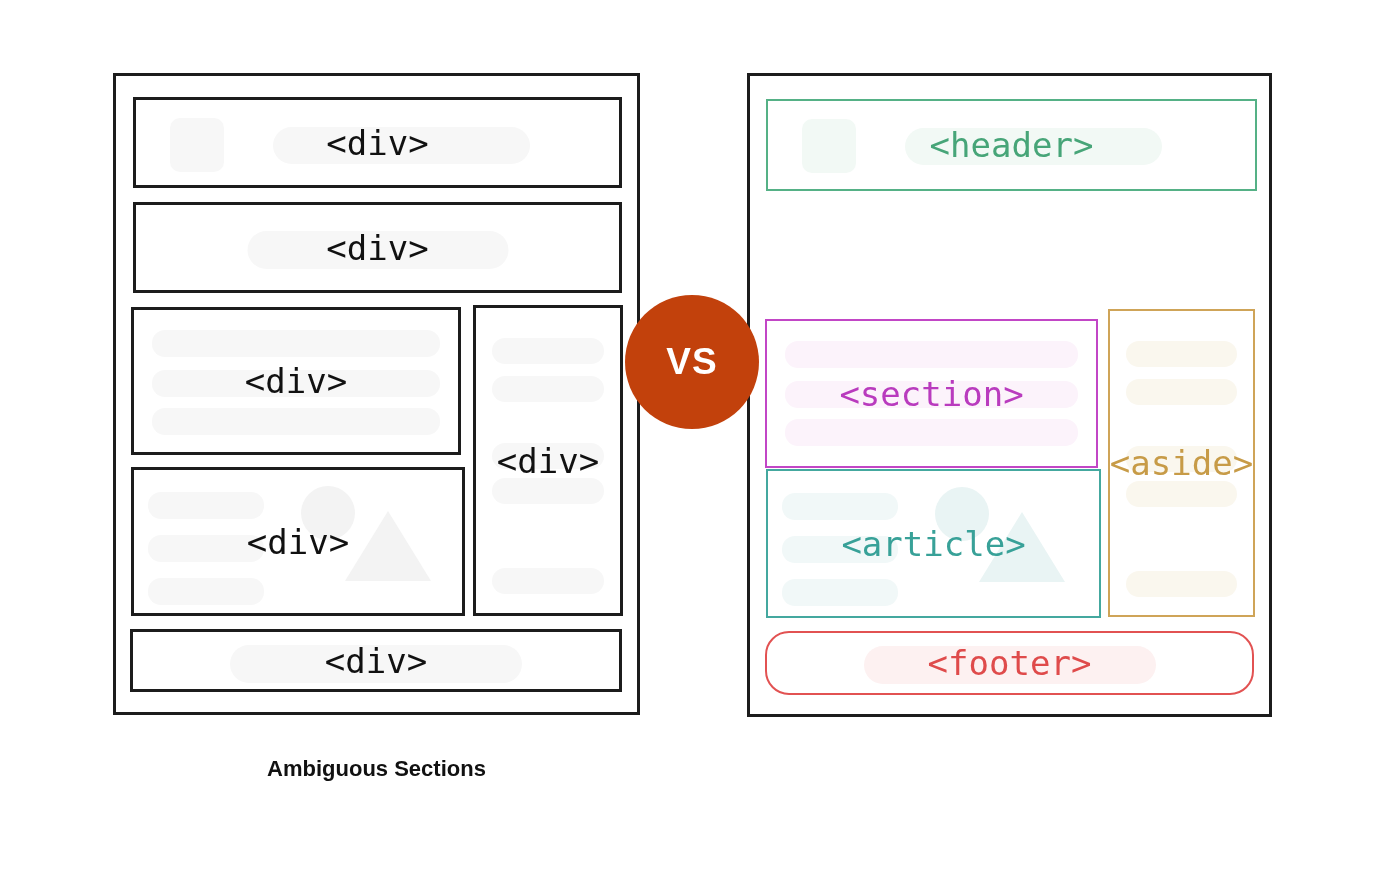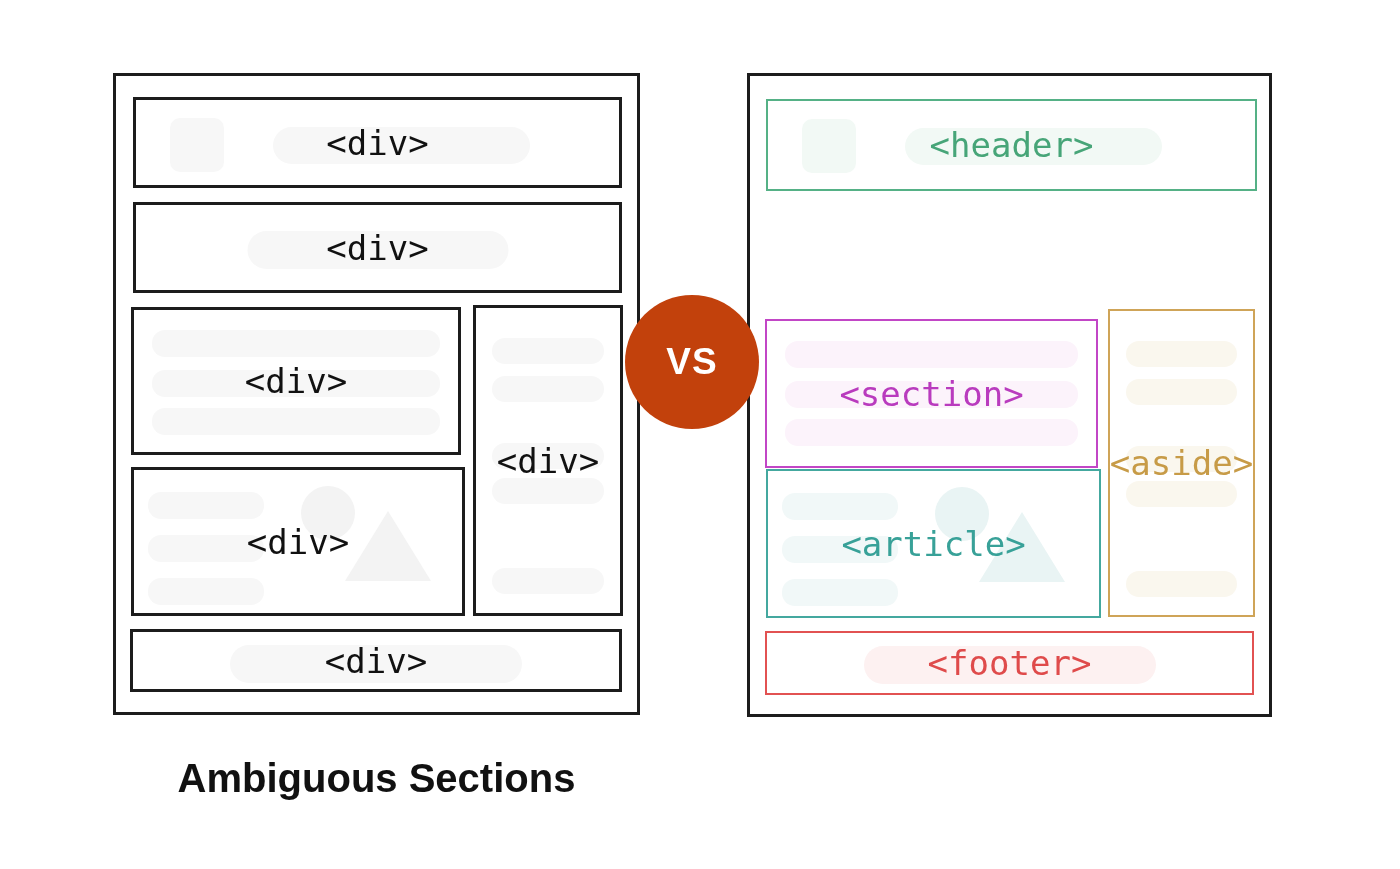--- a/index.html
+++ b/index.html
@@ -34,21 +34,21 @@
   .pos-l4 { left: 357px; top: 229px; width: 150px; height: 311px; }
   .pos-l5 { left: 15px;  top: 391px; width: 334px; height: 149px; }
   .pos-l6 { left: 14px;  top: 553px; width: 492px; height: 63px; }
 
   
   .pos-r1 { left: 16px;  top: 23px;  width: 491px; height: 92px; }
   .pos-r2 { left: 17px;  top: 130px; width: 490px; height: 90px; }
   .pos-r3 { left: 15px;  top: 243px; width: 333px; height: 149px; }
   .pos-r4 { left: 358px; top: 233px; width: 147px; height: 308px; }
   .pos-r5 { left: 16px;  top: 393px; width: 335px; height: 149px; }
-  .pos-r6 { left: 15px;  top: 555px; width: 489px; height: 64px; }
+  .pos-r6 { left: 15px;  top: 555px; width: 489px; height: 64px; border-radius: 24px; }
 
   .ph {
     position: absolute;
     background: var(--tint, #f7f7f7);
     border-radius: 14px;
     z-index: 1;
   }
   .tag {
     position: absolute; inset: 0; z-index: 2;
     display: flex; align-items: center; justify-content: center;
@@ -96,21 +96,21 @@
 
   .vs-badge {
     position: absolute; left: 625px; top: 295px;
     width: 134px; height: 134px; border-radius: 50%;
     display: flex; align-items: center; justify-content: center;
     font-weight: 700; font-size: 37px; letter-spacing: 1px;
     z-index: 5;
   }
   .caption {
     position: absolute; top: 756px; text-align: center;
-    font-weight: 700; font-size: 40px; color: #111111;
+    font-weight: 700; font-size: 22px; color: #111111;
   }
   .caption-left  { left: 113px; width: 527px; }
   .caption-right { left: 747px; width: 525px; }
 </style>
 </head>
 <body>
 
 <div class="canvas">
 
   <section class="panel panel-left" style="--bc: #1c1c1c; --tc: #111111; --tint: #f7f7f7; --tint2: #f3f3f3;">

